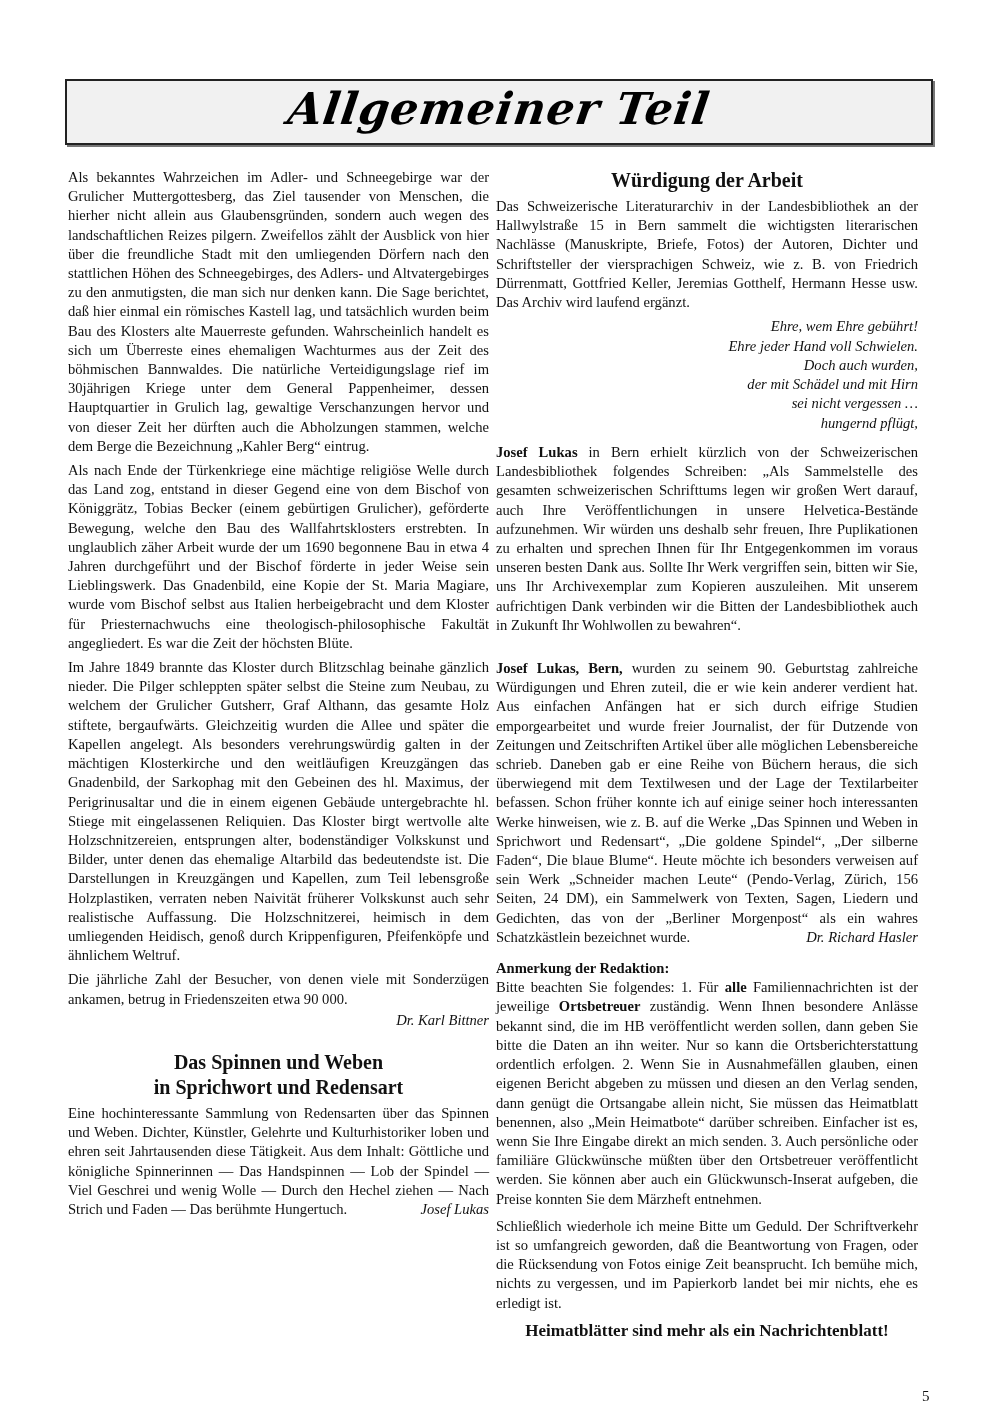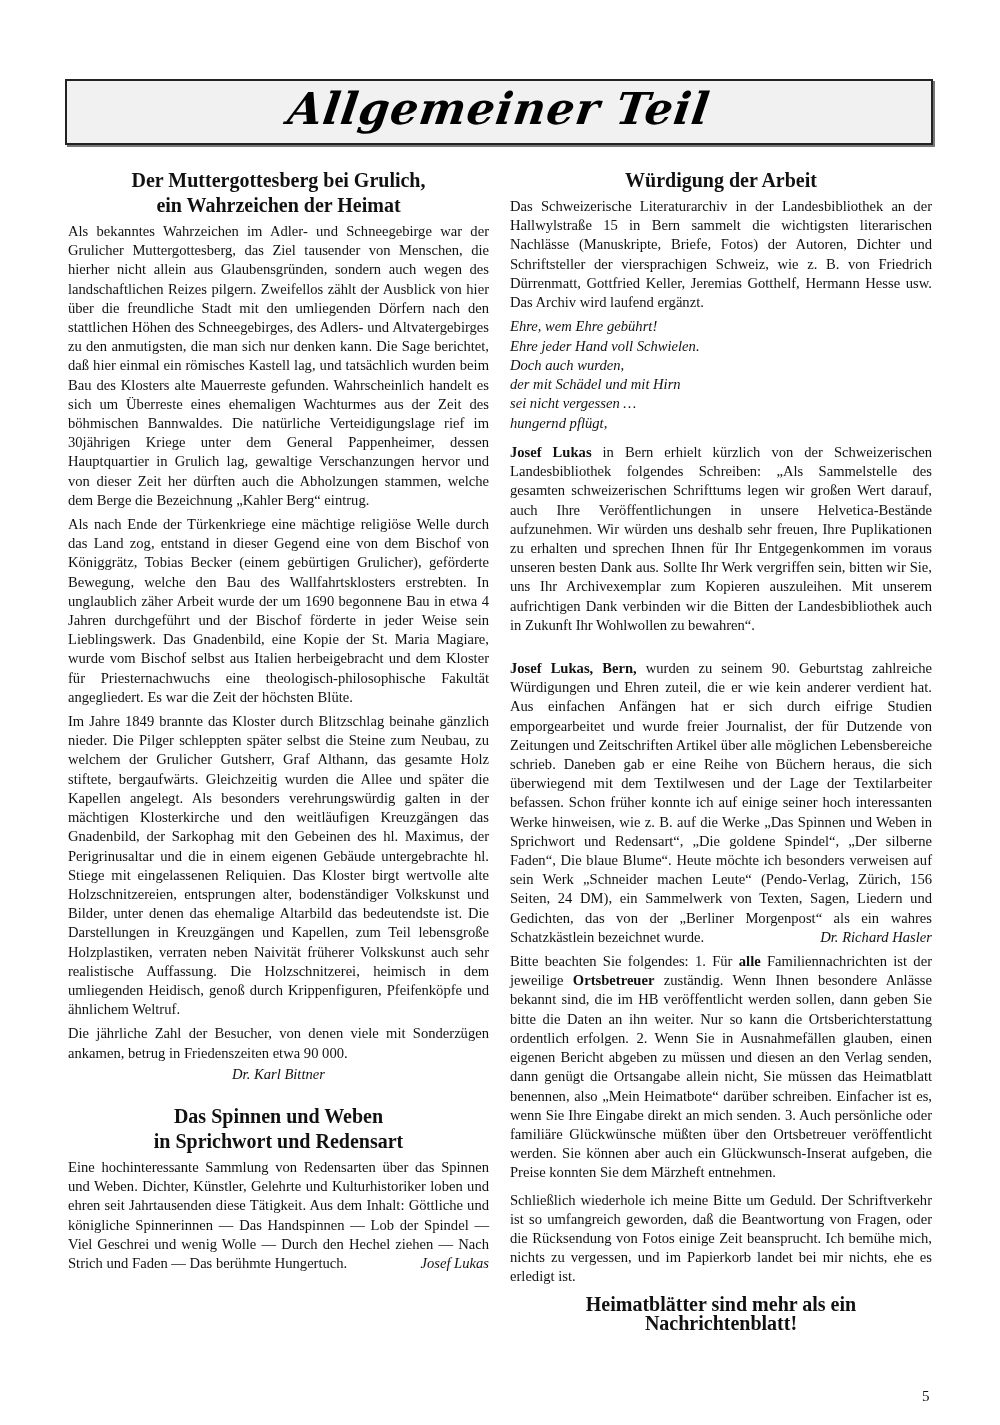--- a/index.html
+++ b/index.html
@@ -6,46 +6,42 @@
   body { width: 1000px; height: 1425px; position: relative; overflow: hidden;
          font-family: "Liberation Serif", serif; color: #111; }
   .banner { position: absolute; left: 65px; top: 79px; width: 864px; height: 62px;
             border: 2px solid #222; background: #f1f1f1;
             box-shadow: 2px 2px 0 #777; }
   .banner-title { position: absolute; left: 0; right: 0; top: 2px; text-align: center;
             font-family: "DejaVu Serif", serif; font-style: italic; font-weight: bold;
             font-size: 44px; letter-spacing: 1px; color: #000; transform: skewX(-8deg); }
   .col { position: absolute; top: 168px; font-size: 14.6px; line-height: 19.2px; text-align: justify; }
   .col-left { left: 68px; width: 421px; }
-  .col-right { left: 510px; width: 422px; }
+  .col-right { left: 496px; width: 422px; }
   h2 { font-family: "Liberation Serif", serif; font-weight: bold; font-size: 20px;
        line-height: 25px; text-align: center; margin: 0 0 4px 0; }
   p { margin: 0 0 5px 0; }
-  .sig { text-align: center; font-style: italic; margin-top: -3px; }
-  .poem { text-align: left; font-style: italic; margin: 0 0 10px 0; }
+  .sig { text-align: right; font-style: italic; margin-top: -3px; }
+  .poem { text-align: right; font-style: italic; margin: 0 0 10px 0; }
   .poem div { line-height: 19.3px; }
   .inline-sig { float: right; font-style: italic; }
-  .closing { text-align: center; font-weight: bold; margin-top: 8px; font-size: 20px; }
+  .closing { text-align: center; font-weight: bold; margin-top: 8px; font-size: 17px; }
   .pagenum { position: absolute; left: 922px; top: 1388px; font-size: 15px; }
   .gap-article { height: 20px; }
   .anm-head { font-weight: bold; margin: 12px 0 0 0; }
 </style>
 </head>
 <body>
 
 <div class="banner">
   <div class="banner-title">Allgemeiner Teil</div>
 </div>
 
 <div class="col col-left">
   <div>
-    <h2>
-      <span>Der Muttergottesberg bei Grulich,</span><br>
-      <span>ein Wahrzeichen der Heimat</span>
-    </h2>
     <p>Als bekanntes Wahrzeichen im Adler- und Schneegebirge war der Grulicher Muttergottesberg, das Ziel tausender von Menschen, die hierher nicht allein aus Glaubensgründen, sondern auch wegen des landschaftlichen Reizes pilgern. Zweifellos zählt der Ausblick von hier über die freundliche Stadt mit den umliegenden Dörfern nach den stattlichen Höhen des Schneegebirges, des Adlers- und Altvatergebirges zu den anmutigsten, die man sich nur denken kann. Die Sage berichtet, daß hier einmal ein römisches Kastell lag, und tatsächlich wurden beim Bau des Klosters alte Mauerreste gefunden. Wahrscheinlich handelt es sich um Überreste eines ehemaligen Wachturmes aus der Zeit des böhmischen Bannwaldes. Die natürliche Verteidigungslage rief im 30jährigen Kriege unter dem General Pappenheimer, dessen Hauptquartier in Grulich lag, gewaltige Verschanzungen hervor und von dieser Zeit her dürften auch die Abholzungen stammen, welche dem Berge die Bezeichnung „Kahler Berg“ eintrug.</p>
     <p>Als nach Ende der Türkenkriege eine mächtige religiöse Welle durch das Land zog, entstand in dieser Gegend eine von dem Bischof von Königgrätz, Tobias Becker (einem gebürtigen Grulicher), geförderte Bewegung, welche den Bau des Wallfahrtsklosters erstrebten. In unglaublich zäher Arbeit wurde der um 1690 begonnene Bau in etwa 4 Jahren durchgeführt und der Bischof förderte in jeder Weise sein Lieblingswerk. Das Gnadenbild, eine Kopie der St. Maria Magiare, wurde vom Bischof selbst aus Italien herbeigebracht und dem Kloster für Priesternachwuchs eine theologisch-philosophische Fakultät angegliedert. Es war die Zeit der höchsten Blüte.</p>
     <p>Im Jahre 1849 brannte das Kloster durch Blitzschlag beinahe gänzlich nieder. Die Pilger schleppten später selbst die Steine zum Neubau, zu welchem der Grulicher Gutsherr, Graf Althann, das gesamte Holz stiftete, bergaufwärts. Gleichzeitig wurden die Allee und später die Kapellen angelegt. Als besonders verehrungswürdig galten in der mächtigen Klosterkirche und den weitläufigen Kreuzgängen das Gnadenbild, der Sarkophag mit den Gebeinen des hl. Maximus, der Perigrinusaltar und die in einem eigenen Gebäude untergebrachte hl. Stiege mit eingelassenen Reliquien. Das Kloster birgt wertvolle alte Holzschnitzereien, entsprungen alter, bodenständiger Volkskunst und Bilder, unter denen das ehemalige Altarbild das bedeutendste ist. Die Darstellungen in Kreuzgängen und Kapellen, zum Teil lebensgroße Holzplastiken, verraten neben Naivität früherer Volkskunst auch sehr realistische Auffassung. Die Holzschnitzerei, heimisch in dem umliegenden Heidisch, genoß durch Krippenfiguren, Pfeifenköpfe und ähnlichem Weltruf.</p>
     <p>Die jährliche Zahl der Besucher, von denen viele mit Sonderzügen ankamen, betrug in Friedenszeiten etwa 90 000.</p>
     <div class="sig">Dr. Karl Bittner</div>
   </div>
 
   <div class="gap-article"></div>
 
   <div>
@@ -75,20 +71,21 @@
     <p style="margin-bottom:24px">
       <b>Josef Lukas</b><span> in Bern erhielt kürzlich von der Schweizerischen Landesbibliothek folgendes Schreiben: „Als Sammelstelle des gesamten schweizerischen Schrifttums legen wir großen Wert darauf, auch Ihre Veröffentlichungen in unsere Helvetica-Bestände aufzunehmen. Wir würden uns deshalb sehr freuen, Ihre Puplikationen zu erhalten und sprechen Ihnen für Ihr Entgegenkommen im voraus unseren besten Dank aus. Sollte Ihr Werk vergriffen sein, bitten wir Sie, uns Ihr Archivexemplar zum Kopieren auszuleihen. Mit unserem aufrichtigen Dank verbinden wir die Bitten der Landesbibliothek auch in Zukunft Ihr Wohlwollen zu bewahren“.</span>
     </p>
     <p>
       <b>Josef Lukas, Bern,</b><span> wurden zu seinem 90. Geburtstag zahlreiche Würdigungen und Ehren zuteil, die er wie kein anderer verdient hat. Aus einfachen Anfängen hat er sich durch eifrige Studien emporgearbeitet und wurde freier Journalist, der für Dutzende von Zeitungen und Zeitschriften Artikel über alle möglichen Lebensbereiche schrieb. Daneben gab er eine Reihe von Büchern heraus, die sich überwiegend mit dem Textilwesen und der Lage der Textilarbeiter befassen. Schon früher konnte ich auf einige seiner hoch interessanten Werke hinweisen, wie z. B. auf die Werke „Das Spinnen und Weben in Sprichwort und Redensart“, „Die goldene Spindel“, „Der silberne Faden“, Die blaue Blume“. Heute möchte ich besonders verweisen auf sein Werk „Schneider machen Leute“ (Pendo-Verlag, Zürich, 156 Seiten, 24 DM), ein Sammelwerk von Texten, Sagen, Liedern und Gedichten, das von der „Berliner Morgenpost“ als ein wahres Schatzkästlein bezeichnet wurde.</span>
       <span class="inline-sig">Dr. Richard Hasler</span>
     </p>
   </div>
 
   <div>
+    <div class="anm-head">Anmerkung der Redaktion:</div>
     <p style="margin-bottom:8px">
       <span>Bitte beachten Sie folgendes: 1. Für </span><b>alle</b><span> Familiennachrichten ist der jeweilige </span><b>Ortsbetreuer</b><span> zuständig. Wenn Ihnen besondere Anlässe bekannt sind, die im HB veröffentlicht werden sollen, dann geben Sie bitte die Daten an ihn weiter. Nur so kann die Ortsberichterstattung ordentlich erfolgen. 2. Wenn Sie in Ausnahmefällen glauben, einen eigenen Bericht abgeben zu müssen und diesen an den Verlag senden, dann genügt die Ortsangabe allein nicht, Sie müssen das Heimatblatt benennen, also „Mein Heimatbote“ darüber schreiben. Einfacher ist es, wenn Sie Ihre Eingabe direkt an mich senden. 3. Auch persönliche oder familiäre Glückwünsche müßten über den Ortsbetreuer veröffentlicht werden. Sie können aber auch ein Glückwunsch-Inserat aufgeben, die Preise konnten Sie dem Märzheft entnehmen.</span>
     </p>
     <p>Schließlich wiederhole ich meine Bitte um Geduld. Der Schriftverkehr ist so umfangreich geworden, daß die Beantwortung von Fragen, oder die Rücksendung von Fotos einige Zeit beansprucht. Ich bemühe mich, nichts zu vergessen, und im Papierkorb landet bei mir nichts, ehe es erledigt ist.</p>
     <div class="closing">Heimatblätter sind mehr als ein Nachrichtenblatt!</div>
   </div>
 </div>
 
 <div class="pagenum">5</div>
 

